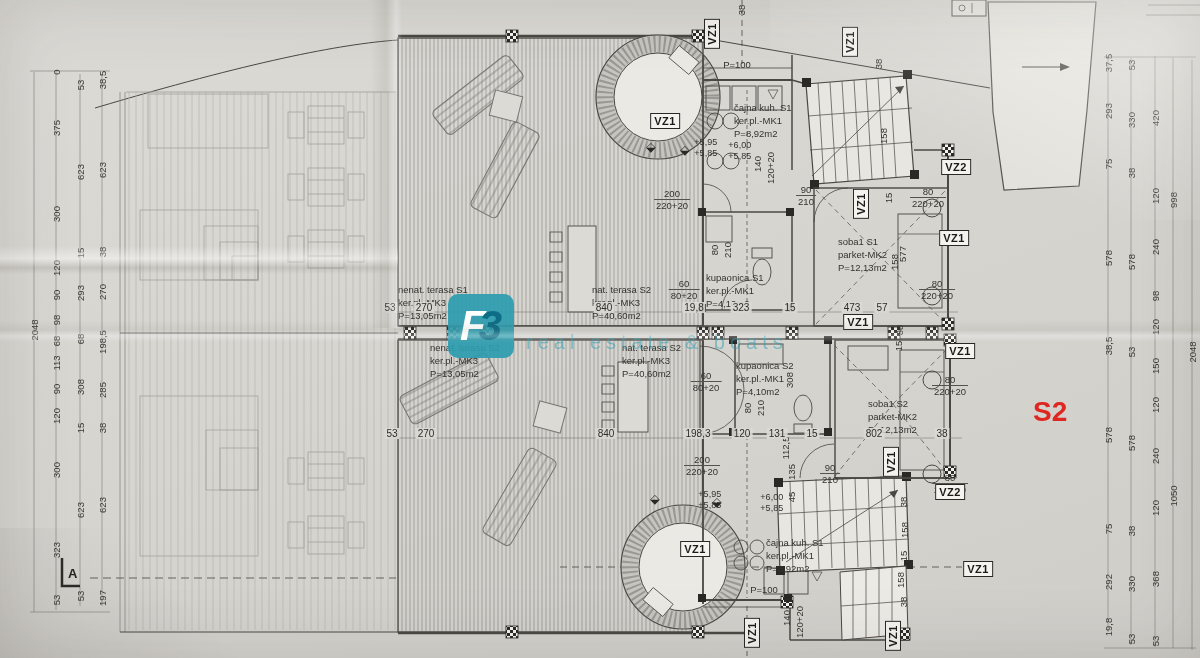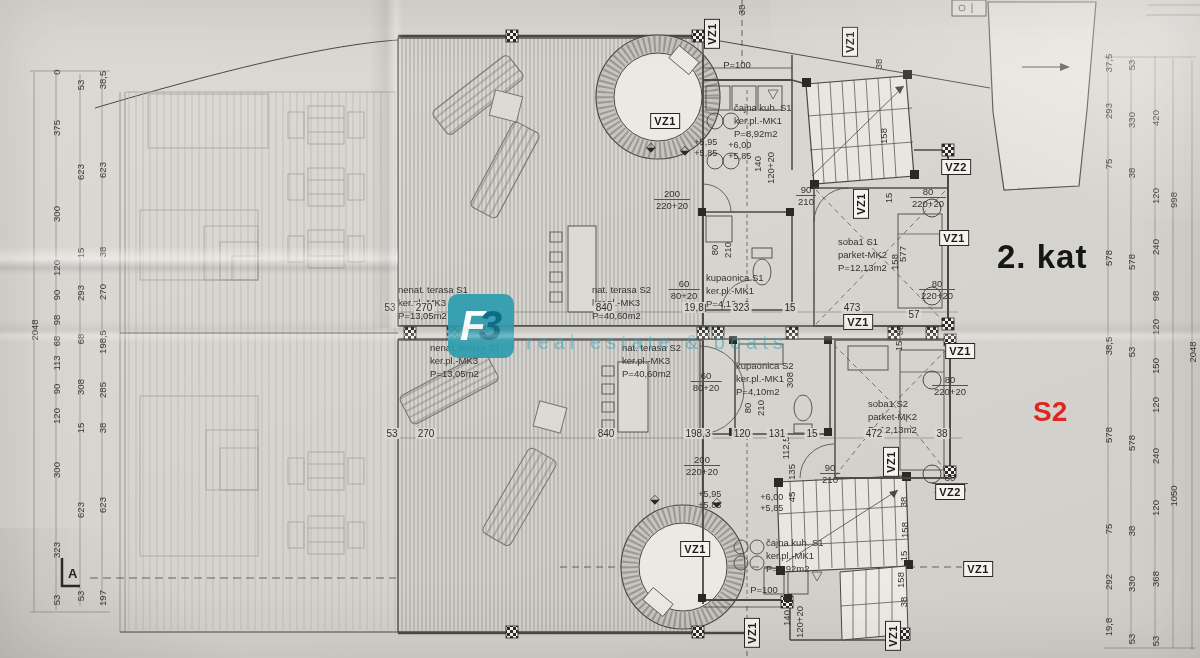--- a/index.html
+++ b/index.html
@@ -326,21 +326,20 @@
       <polygon points="988,2 1096,2 1087,110 1079,186 1004,190 993,112" fill="#e4e2dc" stroke="#55534e" stroke-width="1.2"></polygon>
       <path d="M1022,67 H1066" stroke-width="1"></path>
       <path d="M1070,67 l-10,-4 v8 z" fill="#4a4843" stroke="none"></path>
       <rect x="952" y="0" width="34" height="16" fill="#e4e2dc" stroke-width="1"></rect>
       <circle cx="962" cy="8" r="3" stroke-width="0.8"></circle>
         <path d="M972,3 V13" stroke-width="0.8"></path>
       <path d="M1148,5 H1200 M1146,15 H1200" stroke="#8a8882" stroke-width="0.9"></path>
     </g>
   </svg>
 
-  <div class="floor-label">2. kat</div>
   <div class="unit-label">S2</div>
   <div class="a-label">A</div>
 
   <div class="wm-logo">
     <span>F</span>
       <span class="g2">3</span>
   </div>
   <div class="wm-sub">real estate &amp; boats</div>
 
   <div class="ovl fold1"></div>
@@ -508,29 +507,29 @@
     <div class="sd rot" style="position: absolute; left: 900px; top: 580px;">158</div>
     <div class="sd rot" style="position: absolute; left: 903px; top: 602px;">38</div>
     <div class="sd rot" style="position: absolute; left: 741px; top: 10px;">38</div>
     <div class="rowdim" style="position: absolute; left: 390px; top: 302px;">53</div>
     <div class="rowdim" style="position: absolute; left: 424px; top: 302px;">270</div>
     <div class="rowdim" style="position: absolute; left: 604px; top: 302px;">840</div>
     <div class="rowdim" style="position: absolute; left: 694px; top: 302px;">19,8</div>
     <div class="rowdim" style="position: absolute; left: 741px; top: 302px;">323</div>
     <div class="rowdim" style="position: absolute; left: 790px; top: 302px;">15</div>
     <div class="rowdim" style="position: absolute; left: 852px; top: 302px;">473</div>
-    <div class="rowdim" style="position: absolute; left: 914px; top: 302px; margin-top: 7px;">57</div>
+    <div class="rowdim" style="position: absolute; left: 882px; top: 302px;">57</div>
     <div class="rowdim" style="position: absolute; left: 392px; top: 428px;">53</div>
     <div class="rowdim" style="position: absolute; left: 426px; top: 428px;">270</div>
     <div class="rowdim" style="position: absolute; left: 606px; top: 428px;">840</div>
     <div class="rowdim" style="position: absolute; left: 698px; top: 428px;">198,3</div>
     <div class="rowdim" style="position: absolute; left: 742px; top: 428px;">120</div>
     <div class="rowdim" style="position: absolute; left: 777px; top: 428px;">131</div>
     <div class="rowdim" style="position: absolute; left: 812px; top: 428px;">15</div>
-    <div class="rowdim" style="position: absolute; left: 874px; top: 428px;">472</div>
+    <div class="rowdim" style="position: absolute; left: 874px; top: 428px;">802</div>
     <div class="rowdim" style="position: absolute; left: 942px; top: 428px;">38</div>
     <div class="chaindim" style="position: absolute; left: 34px; top: 330px;">2048</div>
     <div class="chaindim" style="position: absolute; left: 56px; top: 72px;">0</div>
     <div class="chaindim" style="position: absolute; left: 56px; top: 128px;">375</div>
     <div class="chaindim" style="position: absolute; left: 56px; top: 214px;">300</div>
     <div class="chaindim" style="position: absolute; left: 56px; top: 268px;">120</div>
     <div class="chaindim" style="position: absolute; left: 56px; top: 295px;">90</div>
     <div class="chaindim" style="position: absolute; left: 56px; top: 320px;">98</div>
     <div class="chaindim" style="position: absolute; left: 56px; top: 341px;">68</div>
     <div class="chaindim" style="position: absolute; left: 56px; top: 363px;">113</div>

